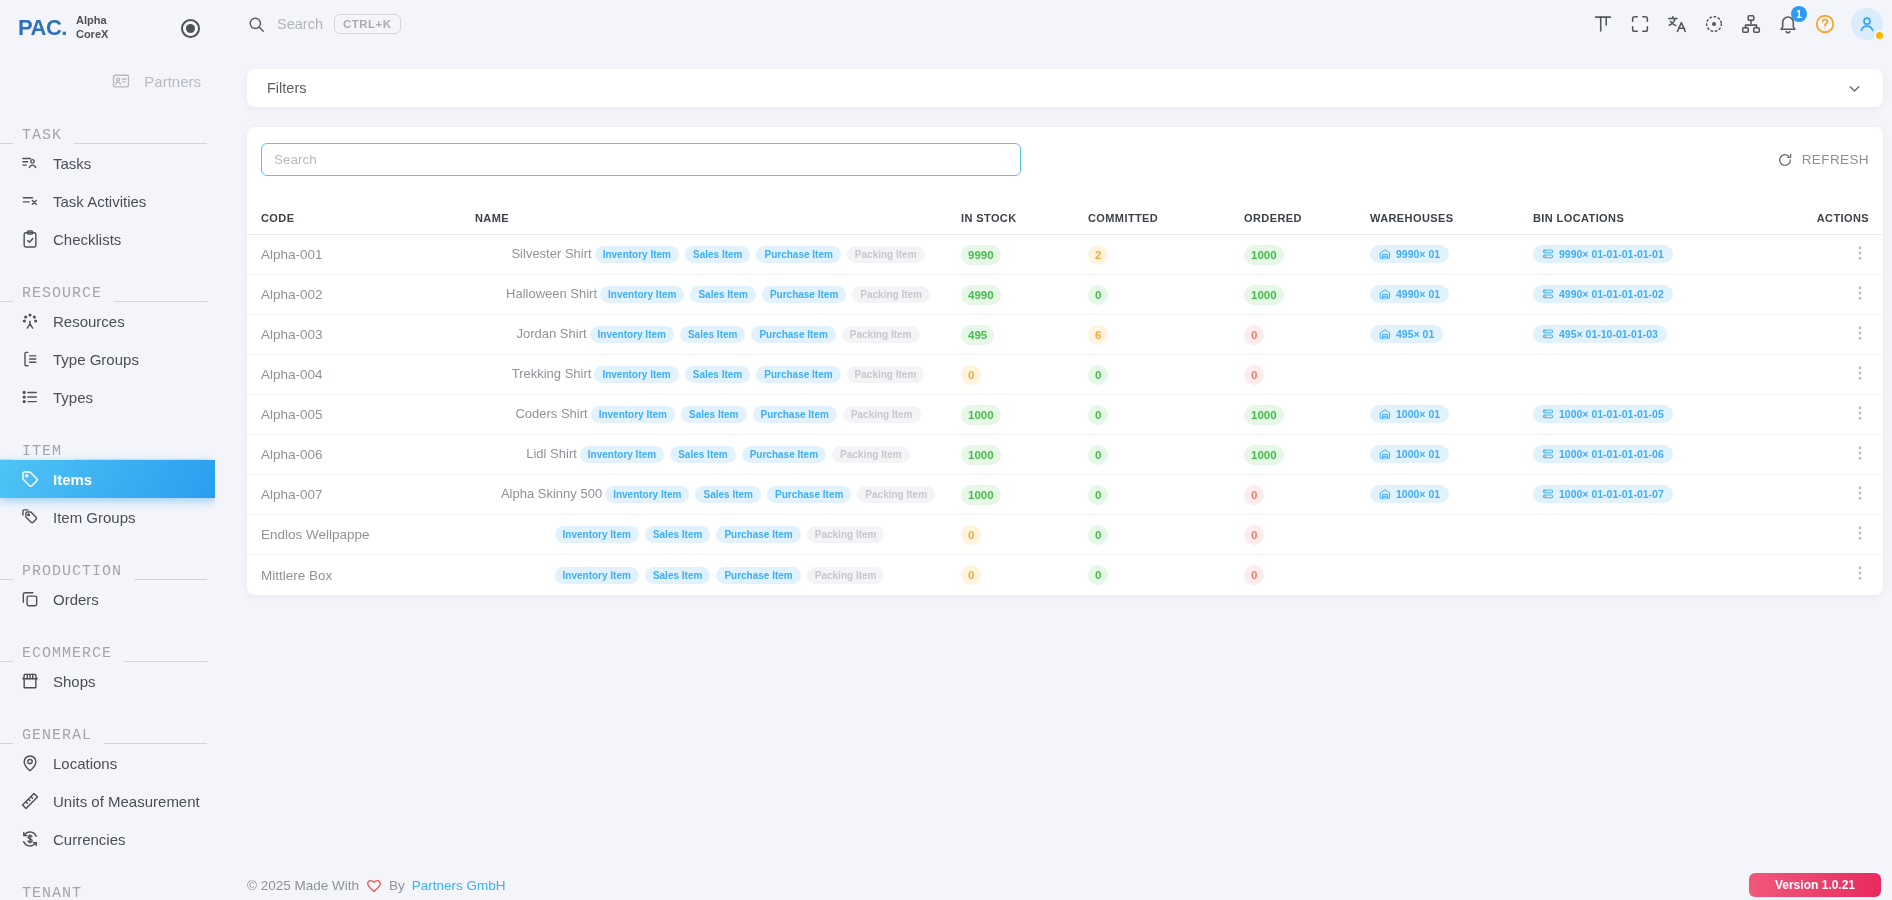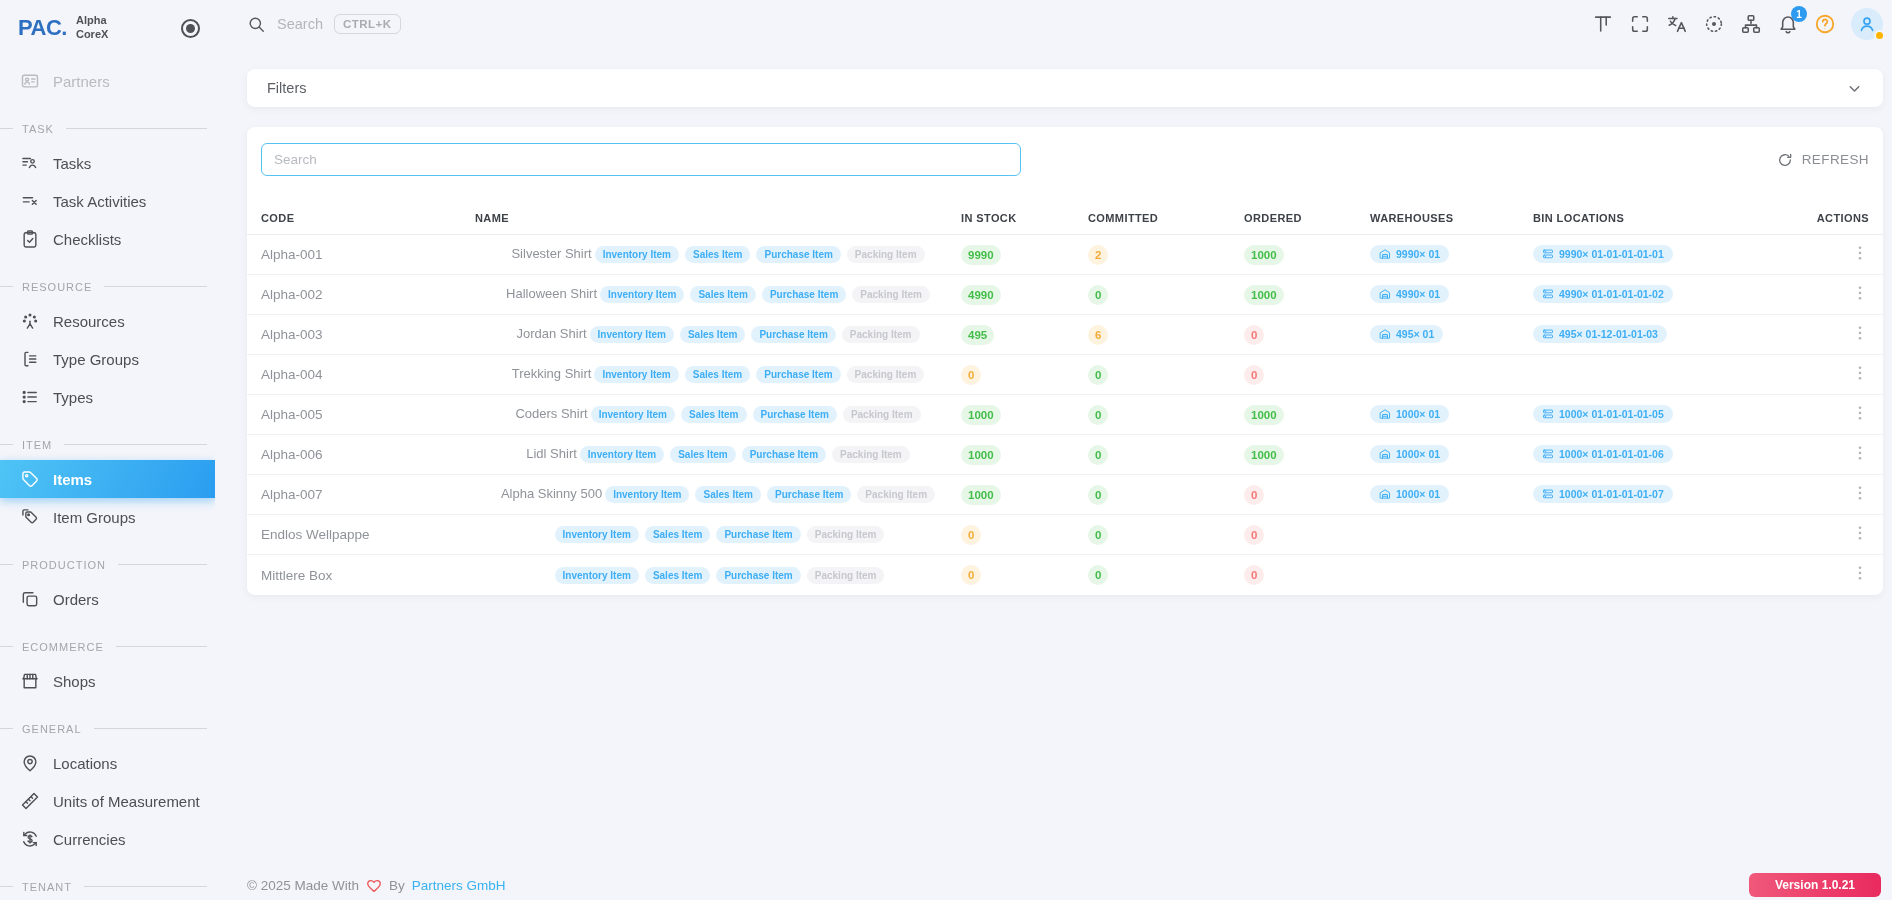--- a/index.html
+++ b/index.html
@@ -16,26 +16,26 @@
   .logo-text { font-size:22px; font-weight:800; color:#2d6fc0; letter-spacing:-0.5px; }
   .logo-sub { font-size:11px; color:#4e5156; line-height:1.25; font-weight:600; }
   .collapse-btn { margin-left:auto; width:19px; height:19px; border-radius:50%; border:2px solid #4e5156;
     background:transparent; display:flex; align-items:center; justify-content:center; cursor:pointer; }
   .collapse-btn::after { content:""; width:9px; height:9px; border-radius:50%; background:#4e5156; }
   .side-nav { flex:1; overflow:hidden; padding-top:6px; }
   .side-item { height:38px; display:flex; align-items:center; gap:13px; padding:0 14px 0 20px;
     font-size:15px; color:#4b4f55; cursor:pointer; }
   .side-item .ico { width:20px; height:20px; flex:none; color:#4e5156; display:flex; }
   .side-item .ico svg { width:100%; height:100%; }
-  .side-item.muted, .side-item.muted .ico { color:#b7bac0; }
+  .side-item.muted, .side-item.muted .ico { color:#b7bac0;justify-content:flex-end; }
   .side-item.active { background:linear-gradient(118deg,#4fc4f5 0%,#2b9df0 100%);
     color:#fff; box-shadow:0 3px 9px rgba(43,157,240,.45); font-weight:600; }
   .side-item.active .ico { color:#fff; }
-  .side-section { height:44px; padding-top:13px; display:flex; align-items:center; gap:9px;
-    color:#a2a5ab; font-size:11px; letter-spacing:1px; }
+  .side-section { height:44px; padding-top:13px; display:flex; align-items:flex-end; gap:9px;
+    color:#a2a5ab; font-size:15px; letter-spacing:1px;font-family:Liberation Mono, monospace; }
   .side-section::before { content:""; width:13px; height:1px; background:#d4d6dc; flex:none; }
   .side-section::after { content:""; flex:1; height:1px; background:#d4d6dc; margin:0 8px 0 3px; }
 
   
   .main { flex:1; display:flex; flex-direction:column; padding:0 9px 0 32px; position:relative; }
   .topbar { height:48px; display:flex; align-items:center; flex:none; }
   .tb-search { display:flex; align-items:center; gap:11px; background:none; border:none; cursor:pointer; }
   .tb-search .ico { width:19px; height:19px; color:#55585e; }
   .tb-search-label { font-size:14.5px; color:#b2b5bb; }
   .tb-kbd { border:1px solid #d5d7dd; border-radius:6px; padding:3px 8px; font-size:11.5px;
@@ -495,21 +495,21 @@
               </button></div>
             <div><button class="chip">
                 <span class="ico">
                   <svg viewBox="0 0 16 16" fill="none" stroke="currentColor" stroke-width="1.3" stroke-linecap="round" stroke-linejoin="round">
                     <rect x="2" y="2.8" width="12" height="3.6" rx=".9"></rect>
                     <rect x="2" y="9.4" width="12" height="3.6" rx=".9"></rect>
                     <circle cx="4.4" cy="4.6" r=".4" fill="currentColor"></circle>
                     <circle cx="4.4" cy="11.2" r=".4" fill="currentColor"></circle>
                   </svg>
                 </span>
-                <span>495× 01-12-01-01-03</span>
+                <span>495× 01-10-01-01-03</span>
               </button></div>
             <div class="cell-actions"><button class="kebab"><svg viewBox="0 0 24 24" fill="currentColor">
                   <circle cx="12" cy="5" r="1.7"></circle>
                   <circle cx="12" cy="12" r="1.7"></circle>
                   <circle cx="12" cy="19" r="1.7"></circle>
                 </svg></button></div>
           </div>
           <div class="grid trow">
             <div class="cell-code">Alpha-004</div>
             <div class="cell-name">

